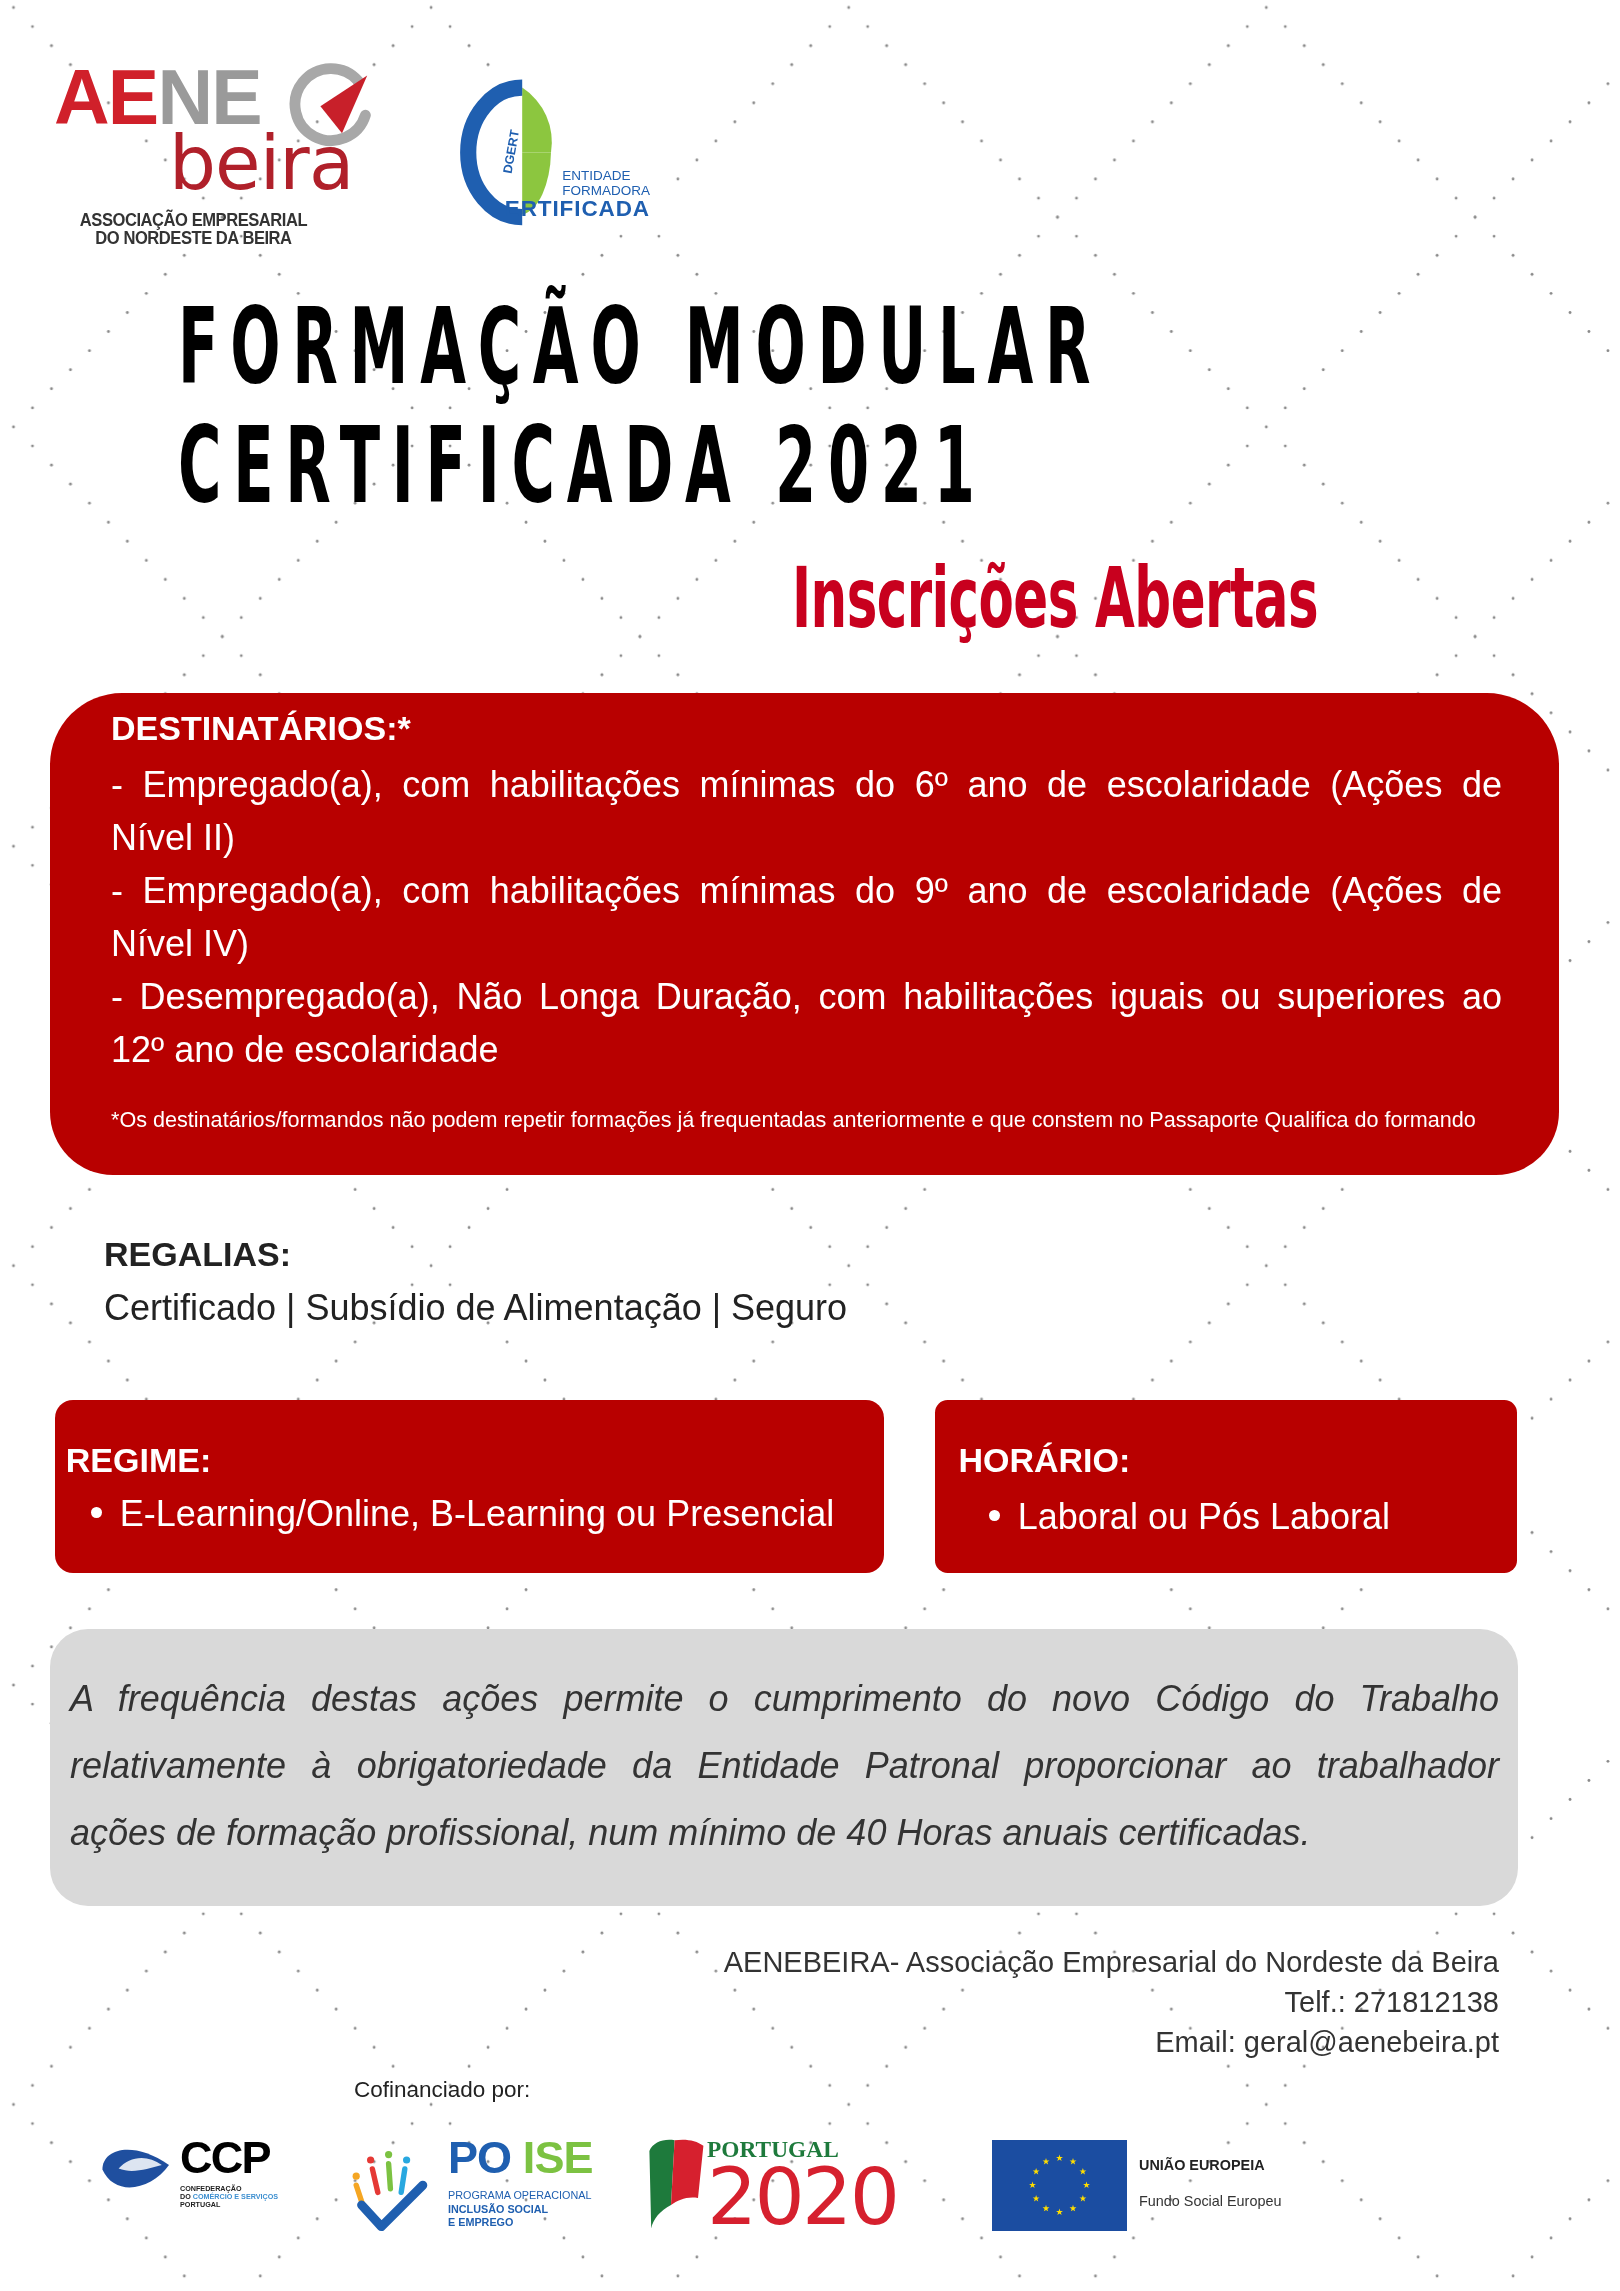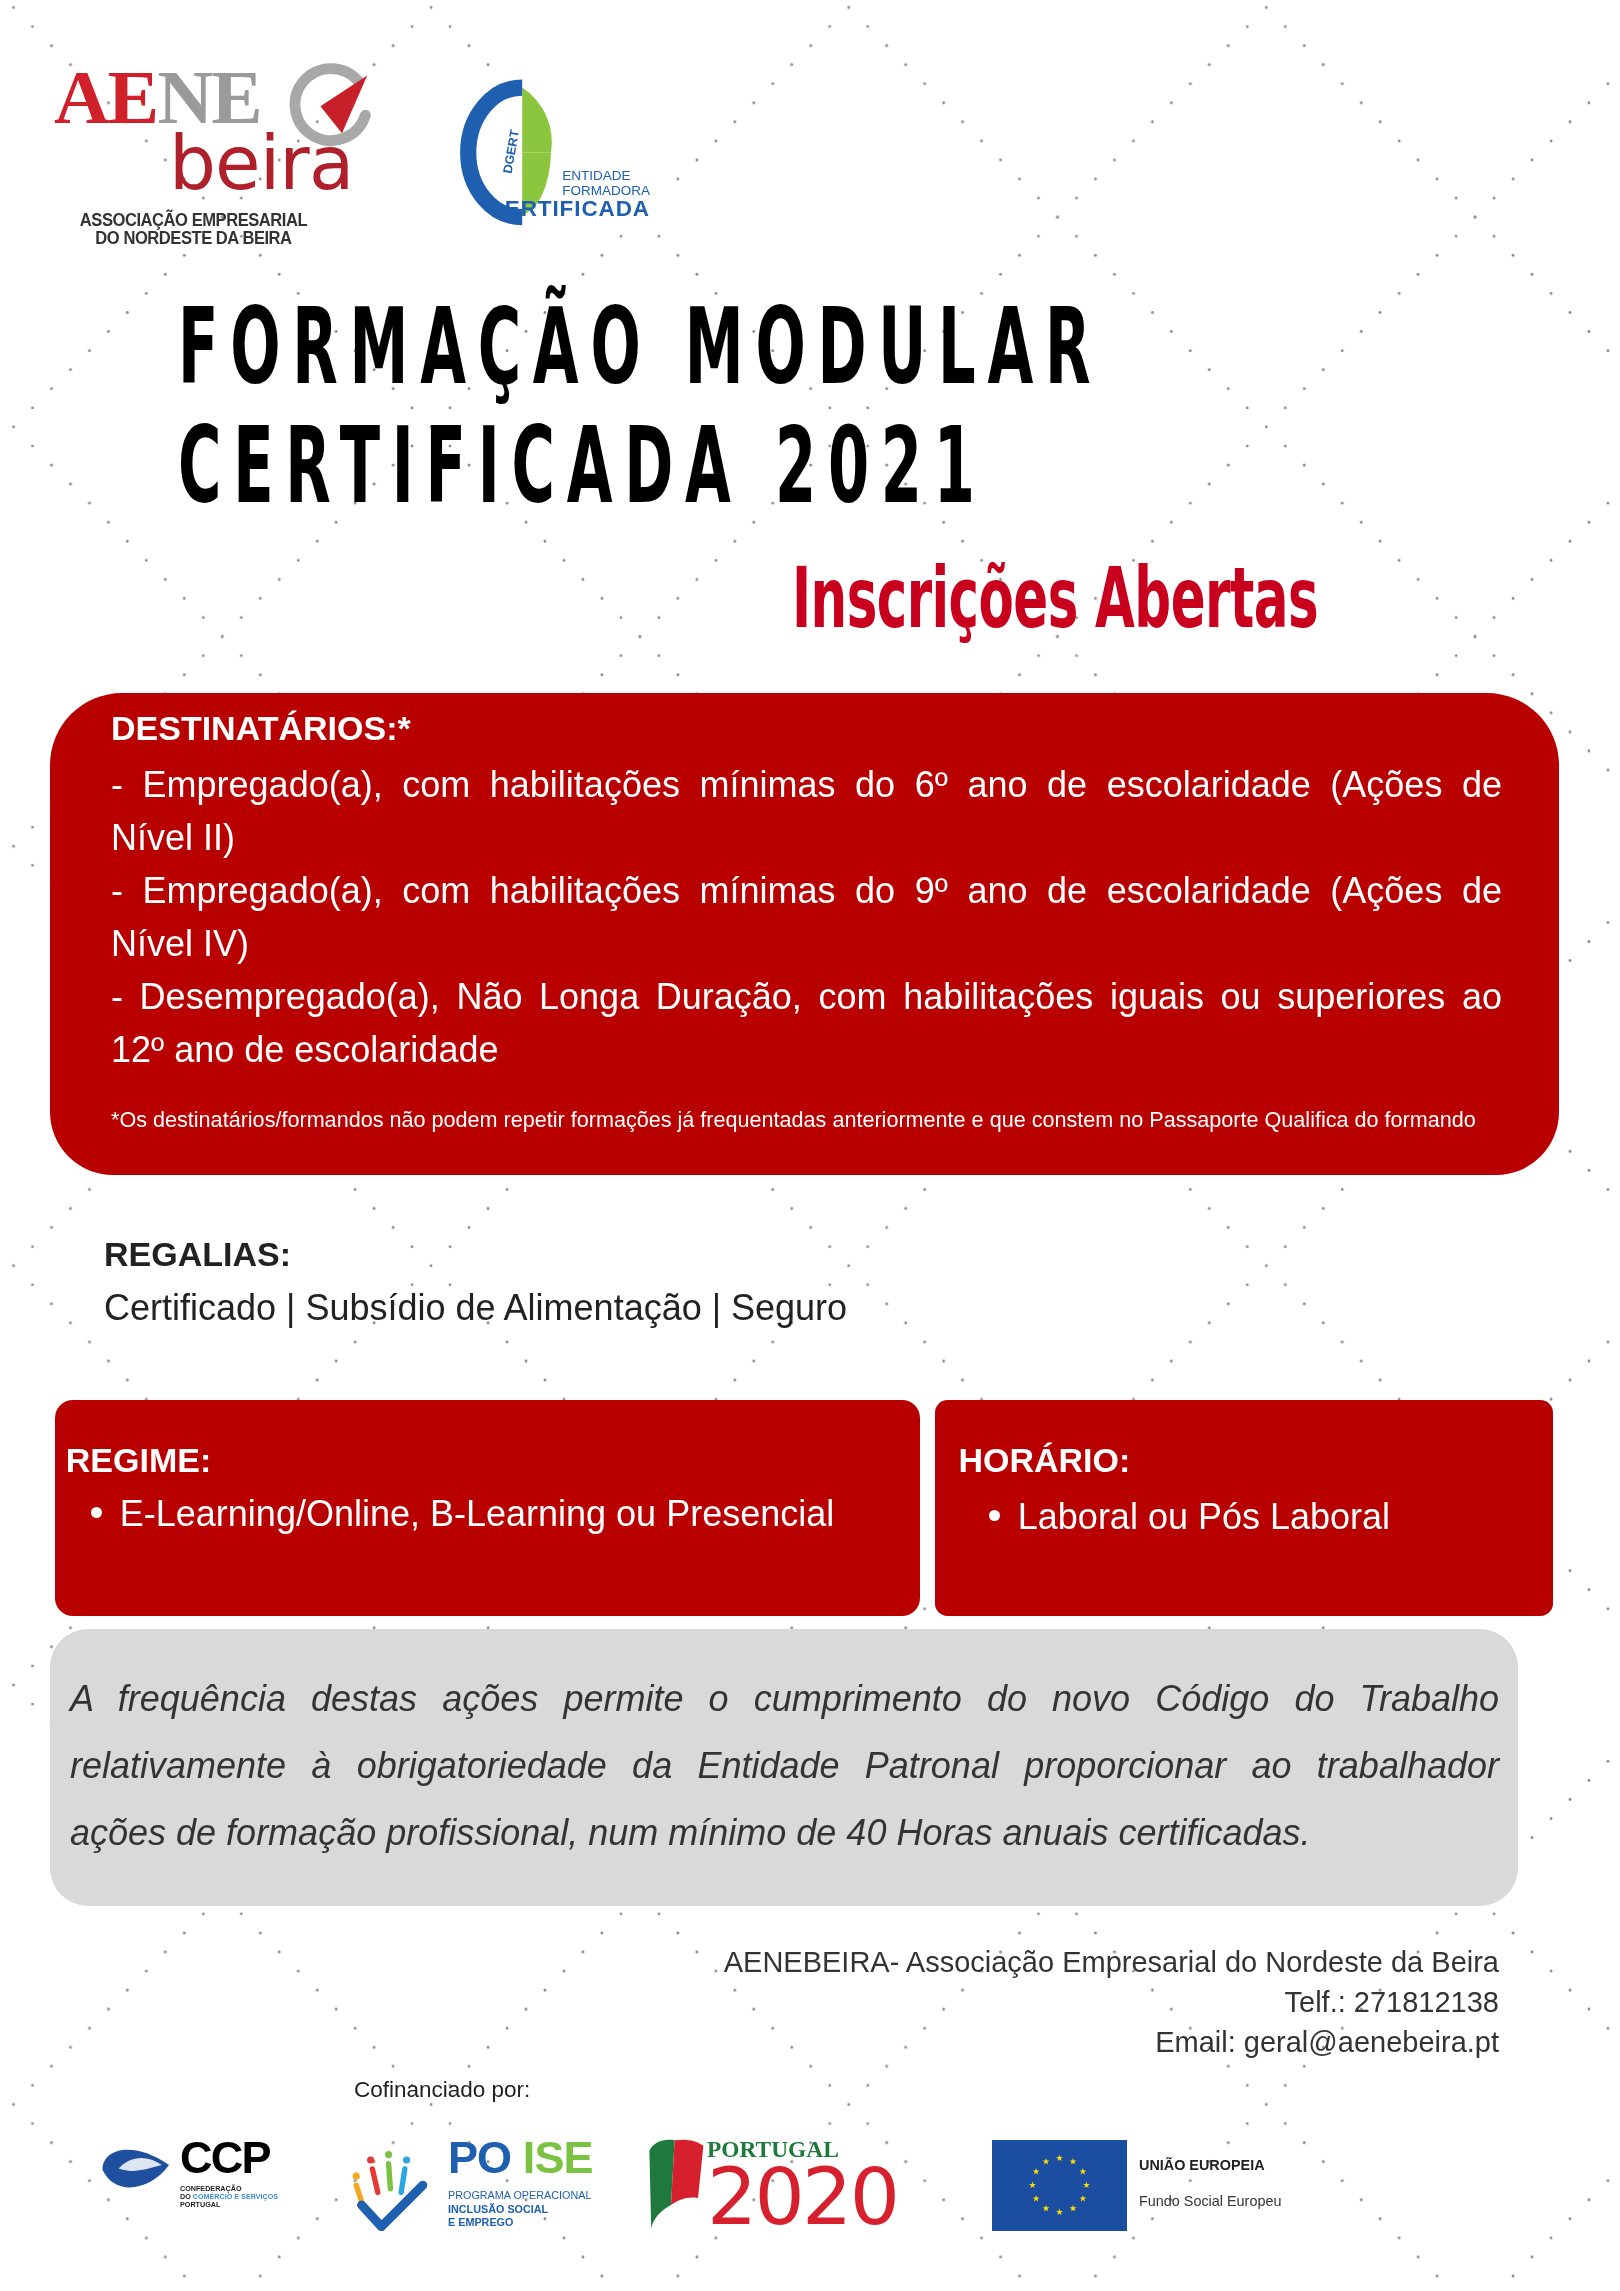--- a/index.html
+++ b/index.html
@@ -5,21 +5,21 @@
   html, body { margin:0; padding:0; }
   body {
     width:1620px; height:2292px; position:relative; overflow:hidden;
     background:#ffffff;
     font-family:"Liberation Sans", sans-serif;
   }
   #bg { position:absolute; left:0; top:0; width:1620px; height:2292px; z-index:0; }
   .abs { position:absolute; z-index:1; }
 
   
-  .aene-word { font-family:Liberation Serif, serif; font-weight:bold; letter-spacing:-1.8px; }
+  .aene-word { font-family:Liberation Sans, sans-serif; font-weight:bold; letter-spacing:-1.8px; }
   .aene-main { left:54px; top:59px; font-size:77px; line-height:77px; }
   .aene-main .ae { color:#d0202a; }
   .aene-main .ne { color:#9a9a9a; }
   .aene-beira { left:169px; top:126px; font-size:74px; line-height:74px; color:#b0202a; font-family:"DejaVu Sans", sans-serif; letter-spacing:-0.9px;}
   .aene-sub { left:61px; top:211px; width:288px; font-size:18px; line-height:18px; color:#333; text-align:center; font-family:"Liberation Sans", sans-serif; font-weight:bold; letter-spacing:-0.5px; transform:scaleX(0.92); transform-origin:left;}
   .aene-mark { left:288px; top:63px; width:90px; height:90px; }
 
   
   .dgert { left:416px; top:75px; width:252px; height:153px; background:#fff; }
   .dgert-text { position:absolute; right:18px; text-align:left; color:#1f5fb0; }
@@ -36,21 +36,21 @@
   .red { background:#b80000; color:#fff; }
   .dest-box { left:50px; top:693px; width:1499px; height:482px; border-radius:72px 72px 63px 63px;padding-left:10px; }
   .dest-head { position:absolute; left:61px; top:12.6px; font-size:34px; font-weight:bold; line-height:45px; font-family:"Liberation Sans", sans-serif; }
   .dest-list { position:absolute; left:61px; top:65px; width:1391px; font-size:36px; line-height:53px; text-align:justify; }
   .dest-line { display:block; }
   .dest-note { position:absolute; left:61px; top:409px; width:1391px; font-size:21.6px; line-height:36px; text-align:justify; font-family:"Liberation Sans Narrow","Liberation Sans", sans-serif; }
 
   .regalias-title { left:104px; top:1235px; font-size:34px; font-weight:bold; color:#222; }
   .regalias-body { left:104px; top:1287px; font-size:36px; color:#222; }
 
-  .small-box { top:1400px; height:216px; border-radius:18px;padding-left:36px; }
+  .small-box { top:1400px; height:173px; border-radius:18px; }
   .regime-box { left:55px; width:829px; }
   .horario-box { left:935px; width:582px; border-radius:12.6px; }
   .box-title { position:absolute; left:10.8px; top:40px; font-size:34px; font-weight:bold; line-height:40px; }
   .horario-box .box-title { left:23.4px; }
   .box-item { position:absolute; left:36px; top:92px; font-size:36px; line-height:43px; white-space:nowrap; }
   .horario-box .box-item { left:54px; top:95px; }
   .bullet { display:inline-block; width:10.8px; height:10.8px; border-radius:50%; background:#fff; margin-right:18px; vertical-align:middle; position:relative; top:-3.6px;}
 
   .gray-box { left:50px; top:1629px; width:1468px; height:277px; background:#d9d9d9; border-radius:38px; }
   .gray-text { position:absolute; left:20px; top:36px; width:1429px; font-size:36px; line-height:67px; color:#333; text-align:justify; }

